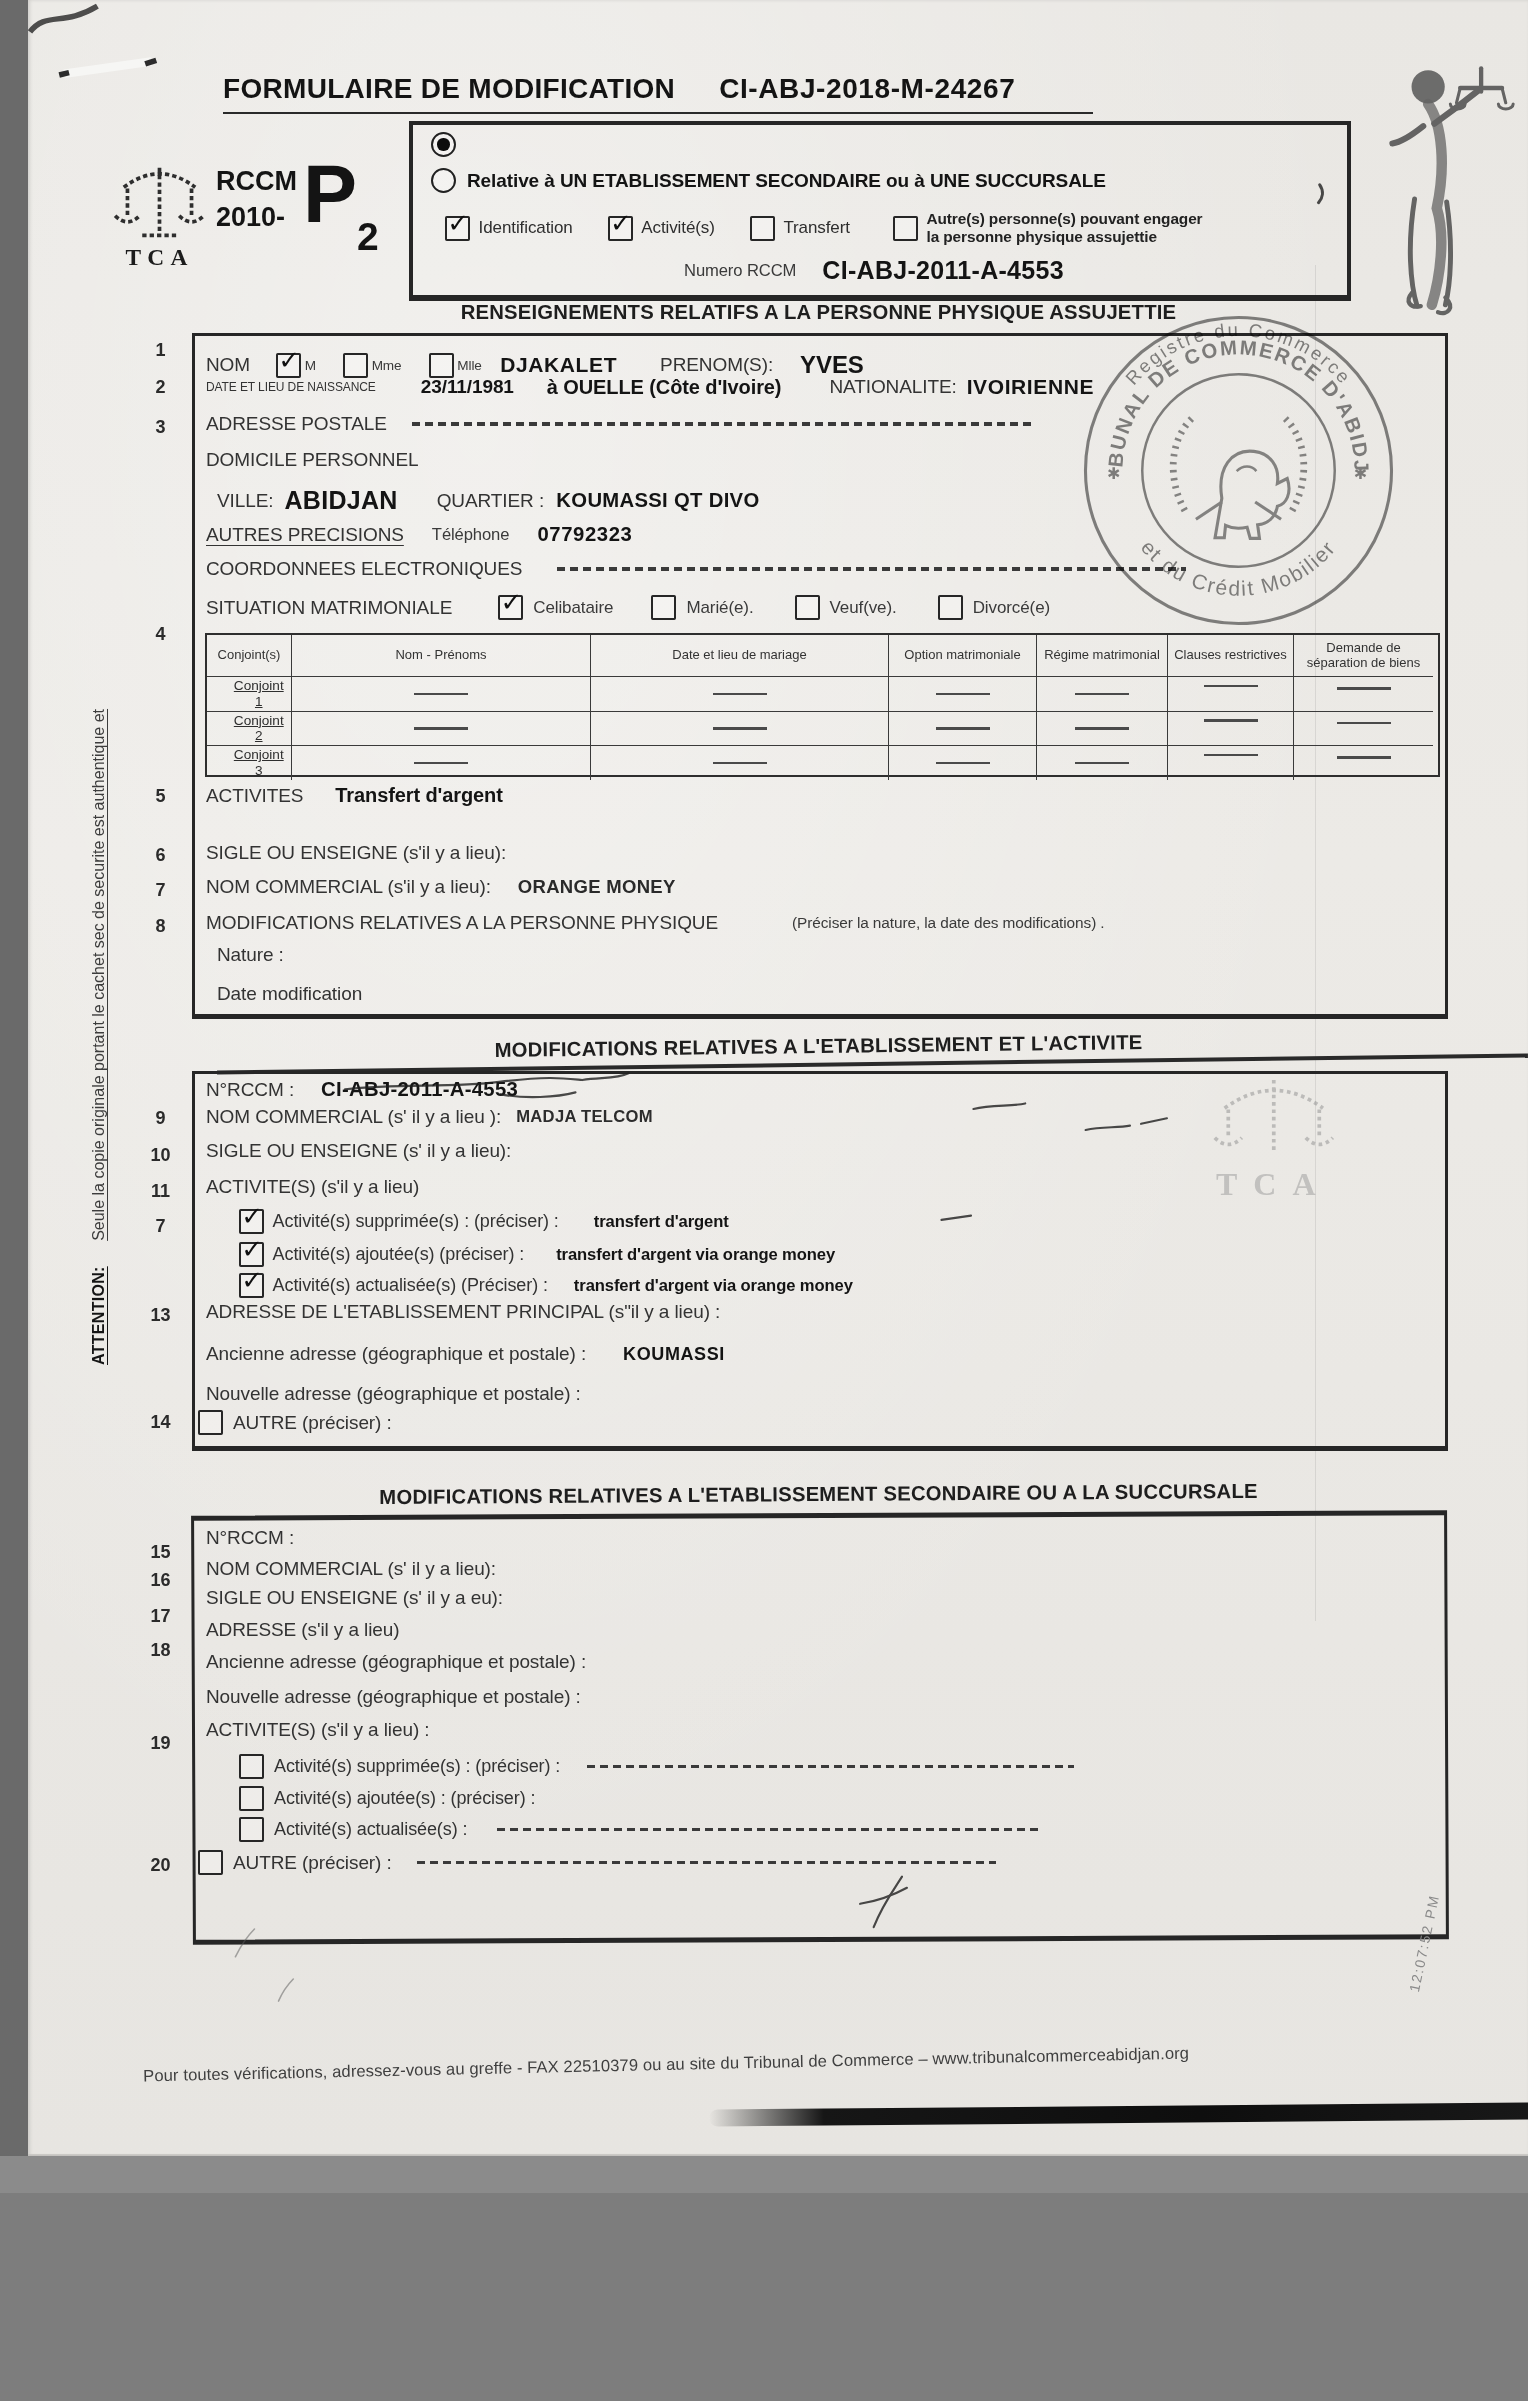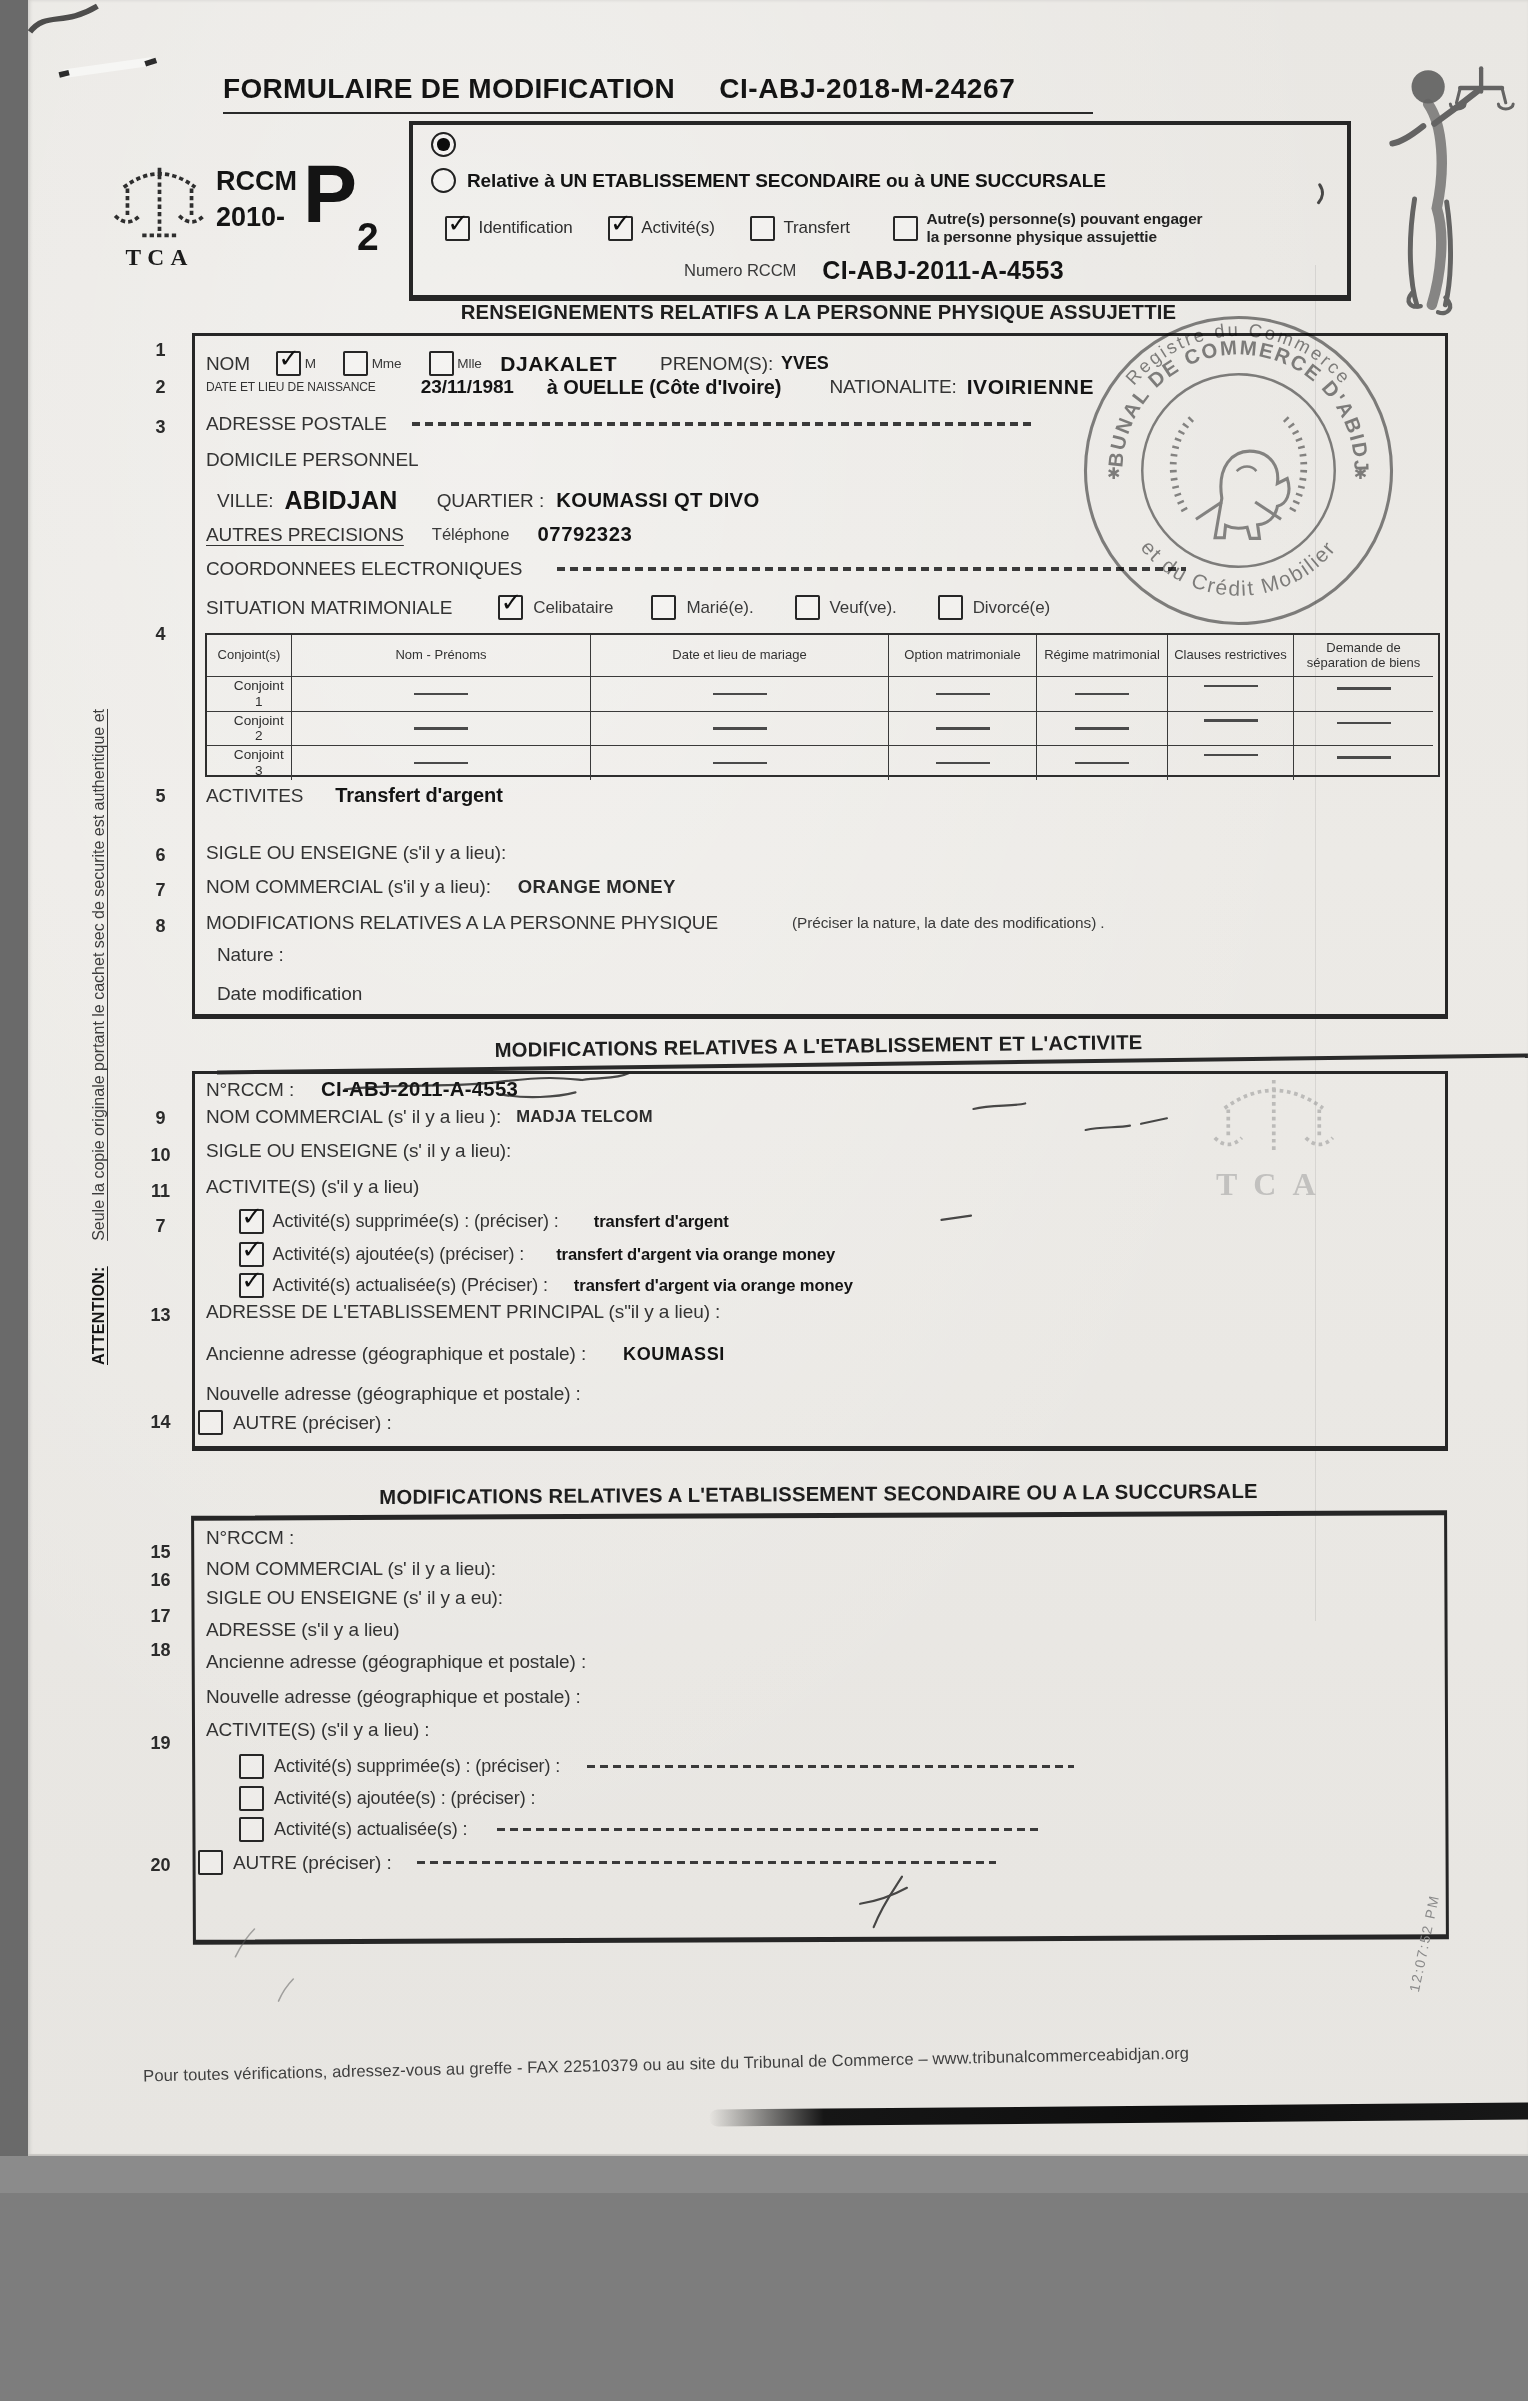--- a/index.html
+++ b/index.html
@@ -34,21 +34,21 @@
   .sect-title{position:absolute;left:192px;width:1253px;text-align:center;font-weight:bold;color:#1e1e1e;font-size:20.3px;letter-spacing:0.2px;}
   
   #conjoint-table{
     position:absolute;left:205px;top:633px;width:1231px;height:140px;
     display:grid;grid-template-columns:85px 299px 298px 148px 131px 126px 139px;
     grid-template-rows:41px 1fr 1fr 1fr;border:2.5px solid #2e2e2e;color:#2e2e2e;
   }
   #conjoint-table .c{border-right:1.2px solid #3a3a3a;border-top:1.2px solid #3a3a3a;display:flex;align-items:center;justify-content:center;text-align:center;font-size:13px;line-height:1.15;padding:1.2px 2.5px;box-sizing:border-box;}
   #conjoint-table .c.hd{border-top:none;font-size:13px;color:#333;}
   #conjoint-table .c:nth-child(7n){border-right:none;}
-  #conjoint-table .c.rl{justify-content:flex-start;padding-left:22px;font-size:13.6px;}
+  #conjoint-table .c.rl{justify-content:flex-start;padding-left:22px;font-size:13.6px;text-decoration:underline;}
   .cdash{width:54px;height:2.5px;background:#4a4a4a;}
   .vtext{position:absolute;transform-origin:0 0;transform:rotate(-90deg);white-space:nowrap;}
   svg{overflow:visible;}
 </style>
 </head>
 <body>
 
 <div id="scanner-strip"></div>
 <div id="paper"></div>
 <div id="under-paper-band"></div>
@@ -146,21 +146,21 @@
   <span class="cb" style="margin-left:26px;">
       <span class="tick">✓</span>
     </span>
   <span class="sm" style="font-size:13.6px;margin-left:3.7px;">M</span>
   <span class="cb" style="margin-left:27px;"></span>
   <span class="sm" style="font-size:13.6px;margin-left:3.7px;">Mme</span>
   <span class="cb" style="margin-left:27px;"></span>
   <span class="sm" style="font-size:13.6px;margin-left:3.7px;">Mlle</span>
   <span class="b" style="margin-left:18.5px;font-size:21px;letter-spacing:0.6px;">DJAKALET</span>
   <span class="lbl" style="margin-left:43px;">PRENOM(S):</span>
-  <span class="b" style="margin-left:8px;font-size:18px;">YVES</span>
+  <span class="b" style="margin-left:27px;font-size:24px;">YVES</span>
 </div>
 
 <div class="num" style="top:377px;">2</div>
 <div class="row" style="left:206px;top:375px;">
   <span class="lbl" style="font-size:12px;">DATE ET LIEU DE NAISSANCE</span>
   <span class="b" style="margin-left:45px;font-size:19px;">23/11/1981</span>
   <span class="b" style="margin-left:33px;font-size:20px;">à OUELLE (Côte d'Ivoire)</span>
   <span class="lbl" style="margin-left:48px;">NATIONALITE:</span>
   <span class="b" style="margin-left:10px;font-size:21px;letter-spacing:0.6px;">IVOIRIENNE</span>
 </div>

